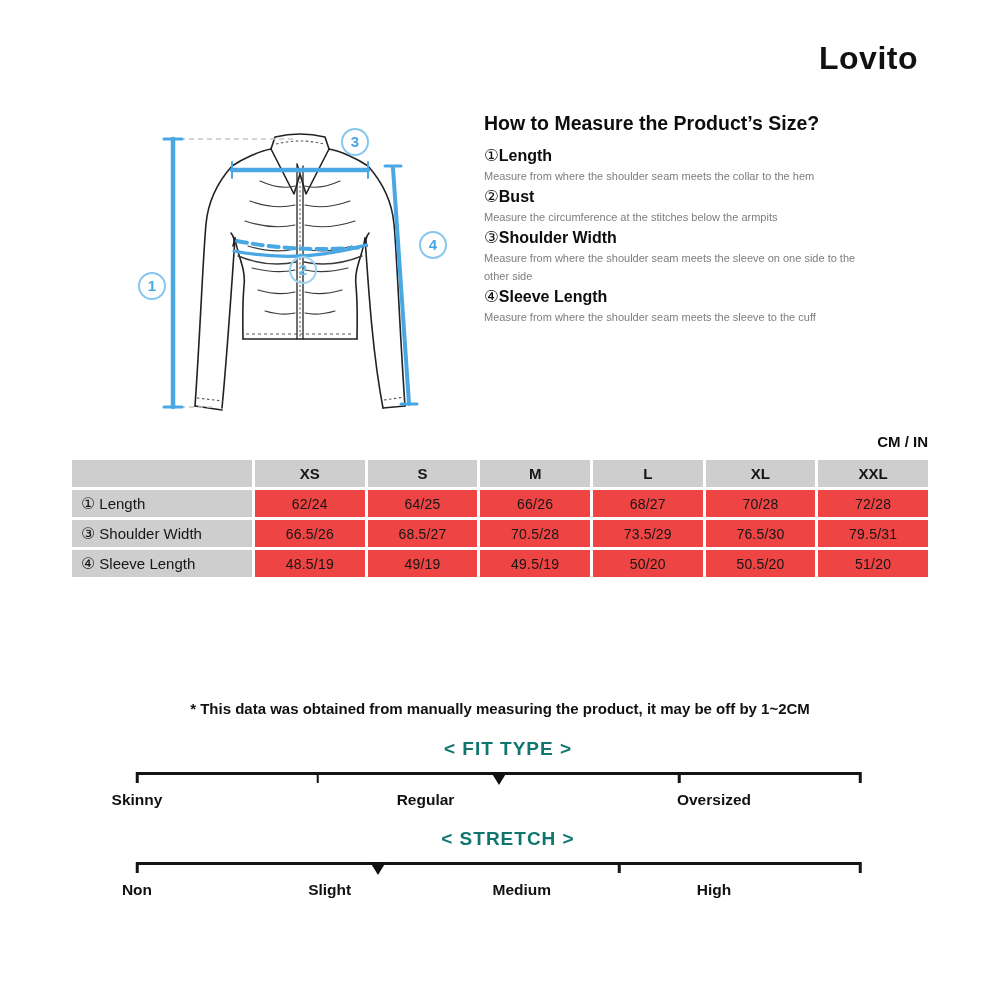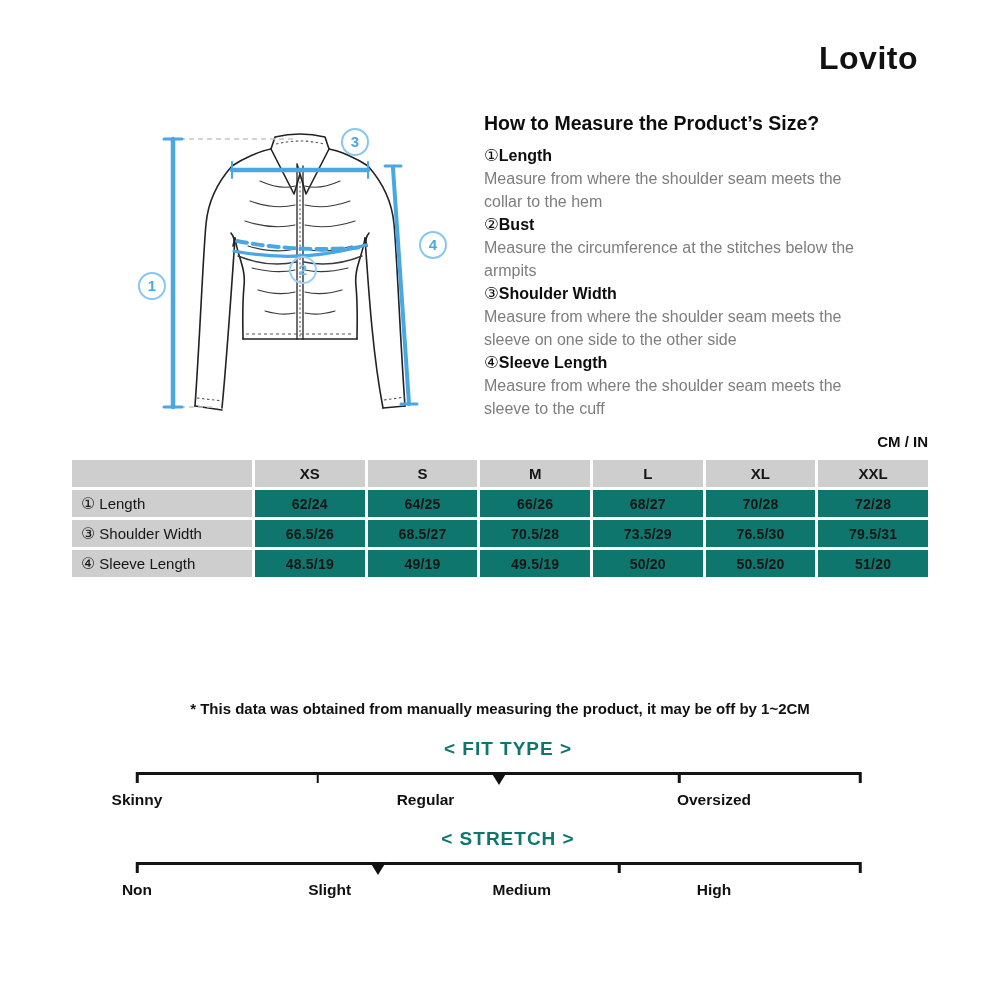--- a/index.html
+++ b/index.html
@@ -15,34 +15,34 @@
   }
   .brand {
     position:absolute; top:40px; right:82px;
     font-size:32px; font-weight:800; letter-spacing:.5px; color:#111;
   }
   
   .guide { position:absolute; left:484px; top:112px; width:450px; }
   .guide-title { font-size:19.5px; font-weight:700; color:#0d0d0d; margin-bottom:9px; }
   .g-label { font-size:16px; font-weight:700; line-height:23px; color:#0d0d0d; }
   .g-num { font-weight:400; font-size:16.5px; }
-  .g-desc { font-size:16px; line-height:23px; color:#7d7d7d; width:392px; font-weight:400; }
+  .g-desc { font-size:11px; line-height:18px; color:#7d7d7d; width:392px; font-weight:400; }
   
   .unit { position:absolute; left:72px; top:433px; width:856px; text-align:right;
           font-size:15px; font-weight:700; color:#0d0d0d; }
   table.meas { position:absolute; left:69px; top:457px; width:862px;
                border-collapse:separate; border-spacing:3px; table-layout:fixed; }
   table.meas th, table.meas td { height:27px; vertical-align:middle; }
   table.meas col.c0 { width:180px; }
   th.colhead { background:#cecece; font-size:15px; font-weight:700; text-align:center; color:#161616; }
   th.corner  { background:#cecece; }
   th.rowlab  { background:#cecece; font-size:15px; font-weight:400; text-align:left;
                padding-left:9px; color:#161616; white-space:nowrap;margin-left:16px; }
   th.rowlab .num { font-size:16px; margin-right:4px; }
-  td.val { background:#0f766e; text-align:center; font-size:14px; font-weight:700;
+  td.val { background:#ef4444; text-align:center; font-size:14px; font-weight:400;
            color:#161616; letter-spacing:.2px; }
   
   .footnote { position:absolute; top:663px; left:0; width:1000px; text-align:center;
               font-size:15px; font-weight:700; color:#111;margin-top:37px; }
   
   .scale-title { position:absolute; left:0; width:1000px; text-align:center;
                  font-size:19px; font-weight:700; letter-spacing:1px; color:#0f766e;margin-left:8px; }
   .rail { position:absolute; left:137px; width:723px; height:3px; background:#141414; }
   .rail .tick { position:absolute; top:0; width:2.5px; height:11px; background:#141414;
                 transform:translateX(-50%); }

